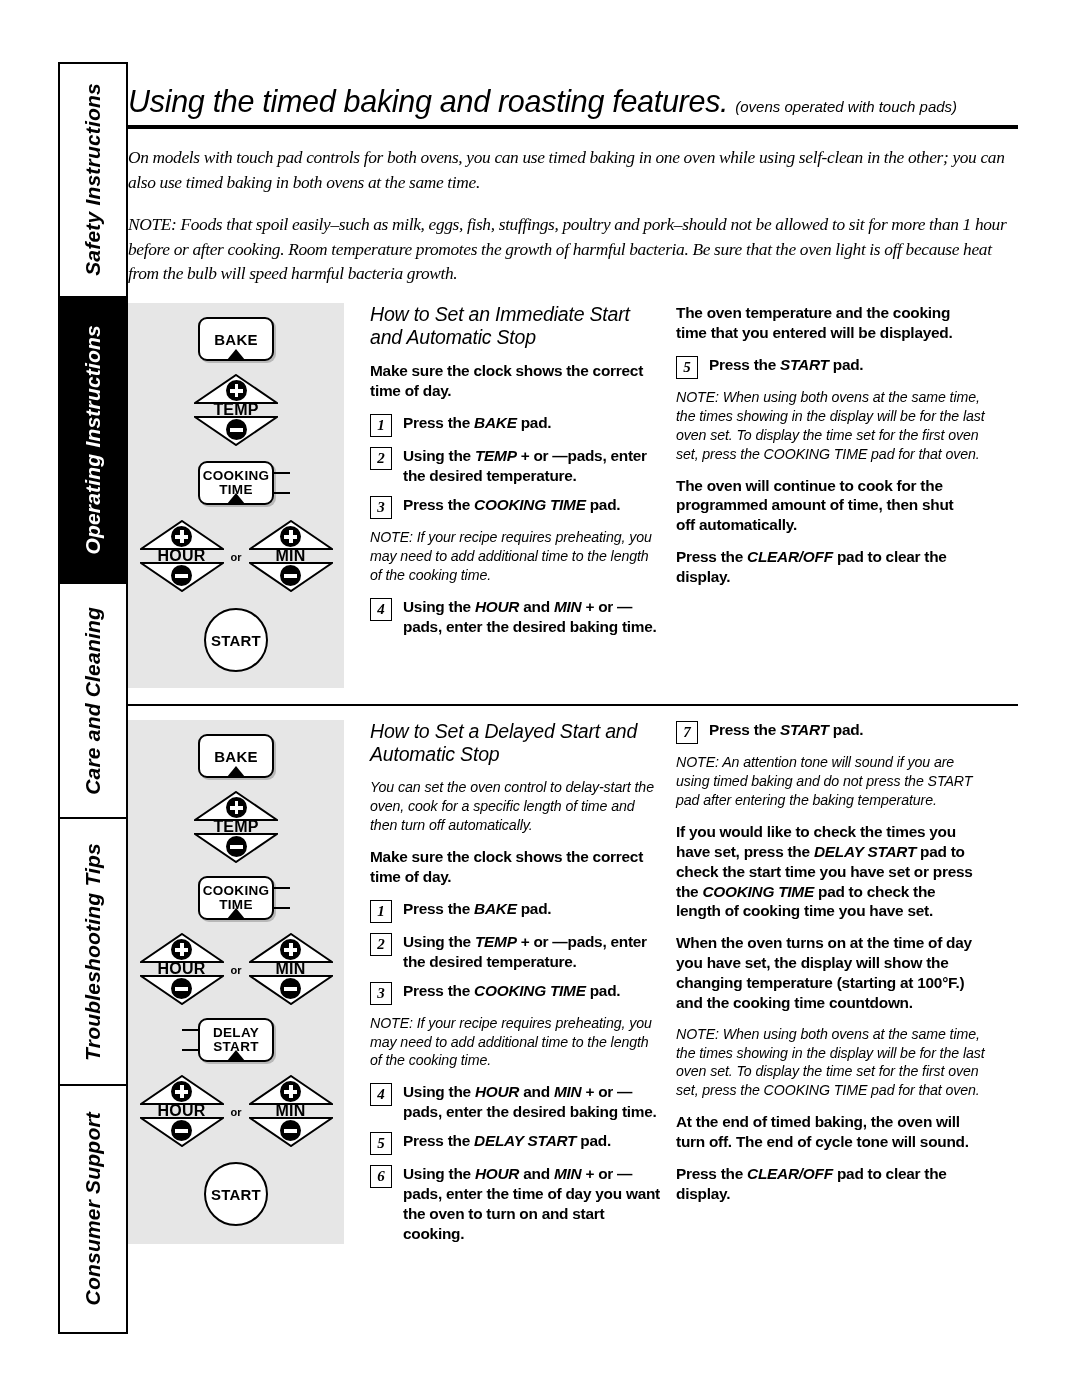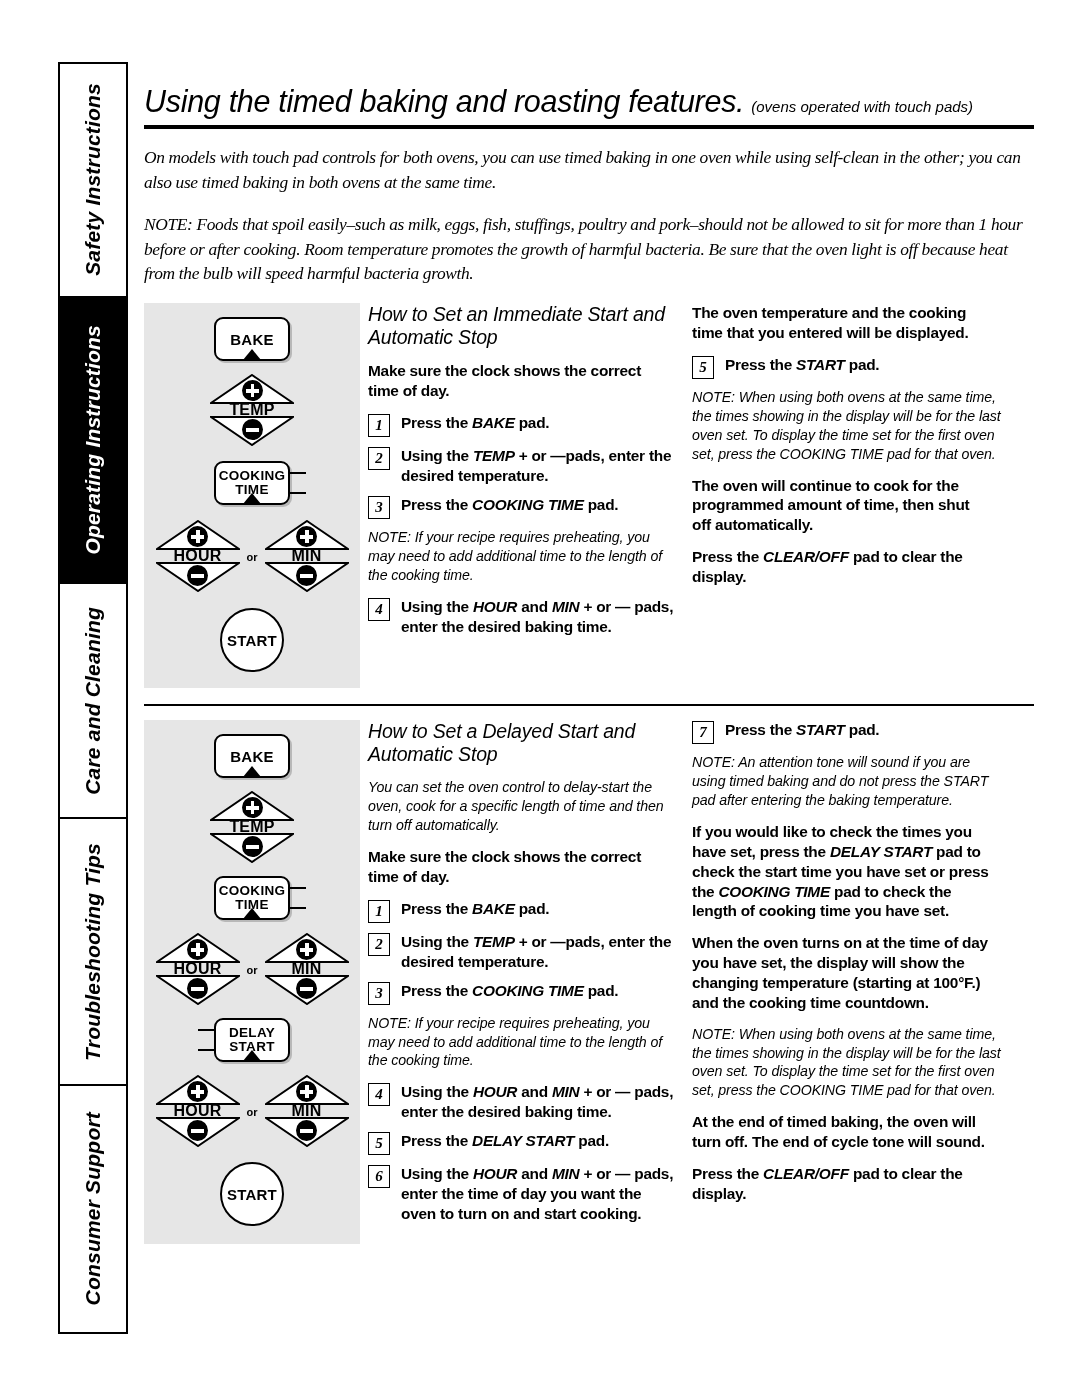--- a/index.html
+++ b/index.html
@@ -55,21 +55,21 @@
   
   .tab-safety { flex-grow: 207; }
   .tab-operating { flex-grow: 290; }
   .tab-care { flex-grow: 243; }
   .tab-trouble { flex-grow: 250; }
   .tab-consumer { flex-grow: 280; }
 
   
   #content {
     position: absolute;
-    left: 144px;
+    left: 128px;
     top: 62px;
     width: 890px;
   }
 
   
   #title-row {
     display: flex;
     align-items: baseline;
     padding-top: 22px;
   }
@@ -107,21 +107,21 @@
     margin-top: 16px;
   }
 
   
   .section {
     display: flex;
     gap: 0;
     margin-top: 14px;
   }
   .panel-col { width: 216px; flex: 0 0 216px; }
-  .mid-col   { width: 320px; flex: 0 0 320px; padding-left: 8px; box-sizing: border-box; }
+  .mid-col   { width: 320px; flex: 0 0 320px; padding-left: 26px; box-sizing: border-box; }
   .right-col { width: 322px; flex: 0 0 322px; padding-left: 12px; box-sizing: border-box; }
 
   
   .ctrl-panel {
     background: #e6e6e6;
     padding: 14px 0 16px 0;
     display: flex;
     flex-direction: column;
     align-items: center;
   }

